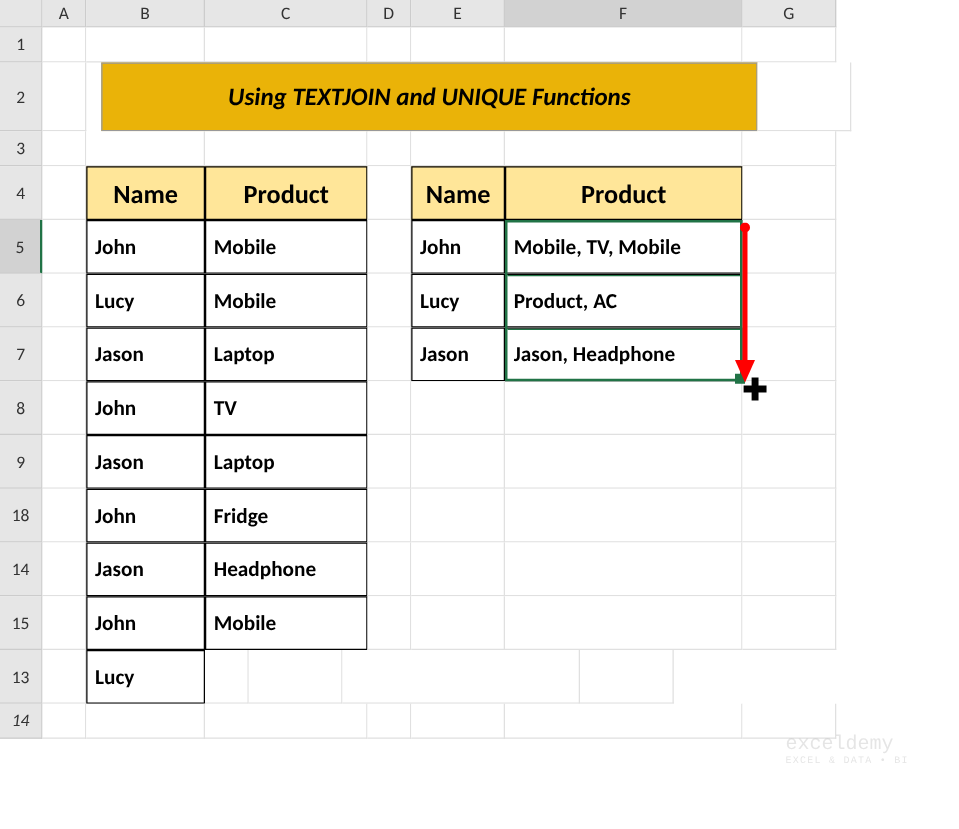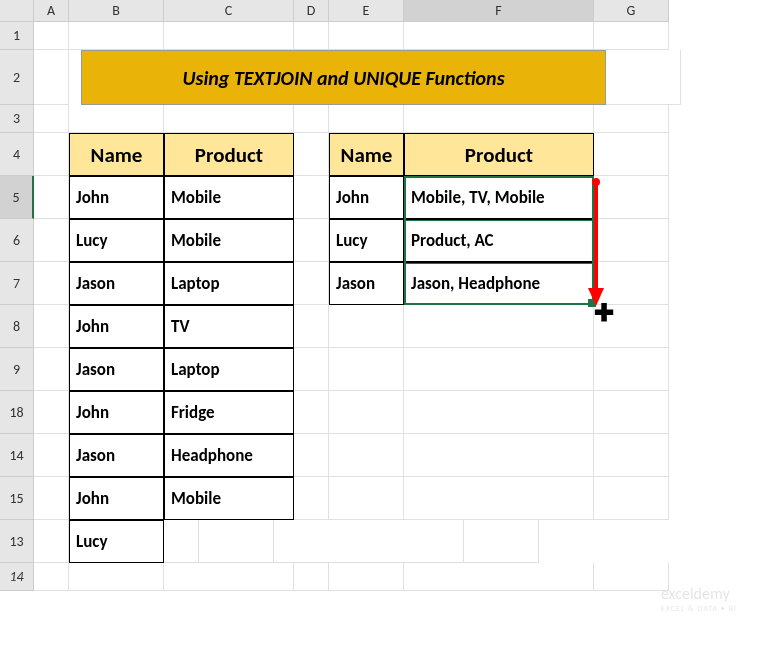--- a/index.html
+++ b/index.html
@@ -22,21 +22,21 @@
     
     .th-cell { background: #ffe699; font-weight: bold; justify-content: center; border: 1px solid #000; font-size: 21px; }
     .td-cell { border: 1px solid #000; font-size: 17px; font-weight: bold; }
     
     .fill-handle { position: absolute; width: 8px; height: 8px; background: #217346; right: -4px; bottom: -4px; }
     
     .arrow-svg { position: absolute; pointer-events: none; }
     
     .cross-cursor { position: absolute; font-size: 24px; font-weight: bold; color: #000; pointer-events: none; }
     
-    .watermark { position: absolute; right: 30px; bottom: 50px; opacity: 0.25; font-size: 11px; color: #999; text-align: center; pointer-events: none; }
+    .watermark { position: absolute; right: 40px; bottom: 50px; opacity: 0.25; font-size: 11px; color: #999; text-align: center; pointer-events: none; font-family: Liberation Mono, monospace; }
     .watermark .logo { display: flex; align-items: center; gap: 4px; }
     .watermark .tag { font-size: 8px; letter-spacing: 1px; }
     
     
     .cA { width: 35px; }
     .cB { width: 95px; }
     .cC { width: 130px; }
     .cD { width: 35px; }
     .cE { width: 75px; }
     .cF { width: 190px; }

